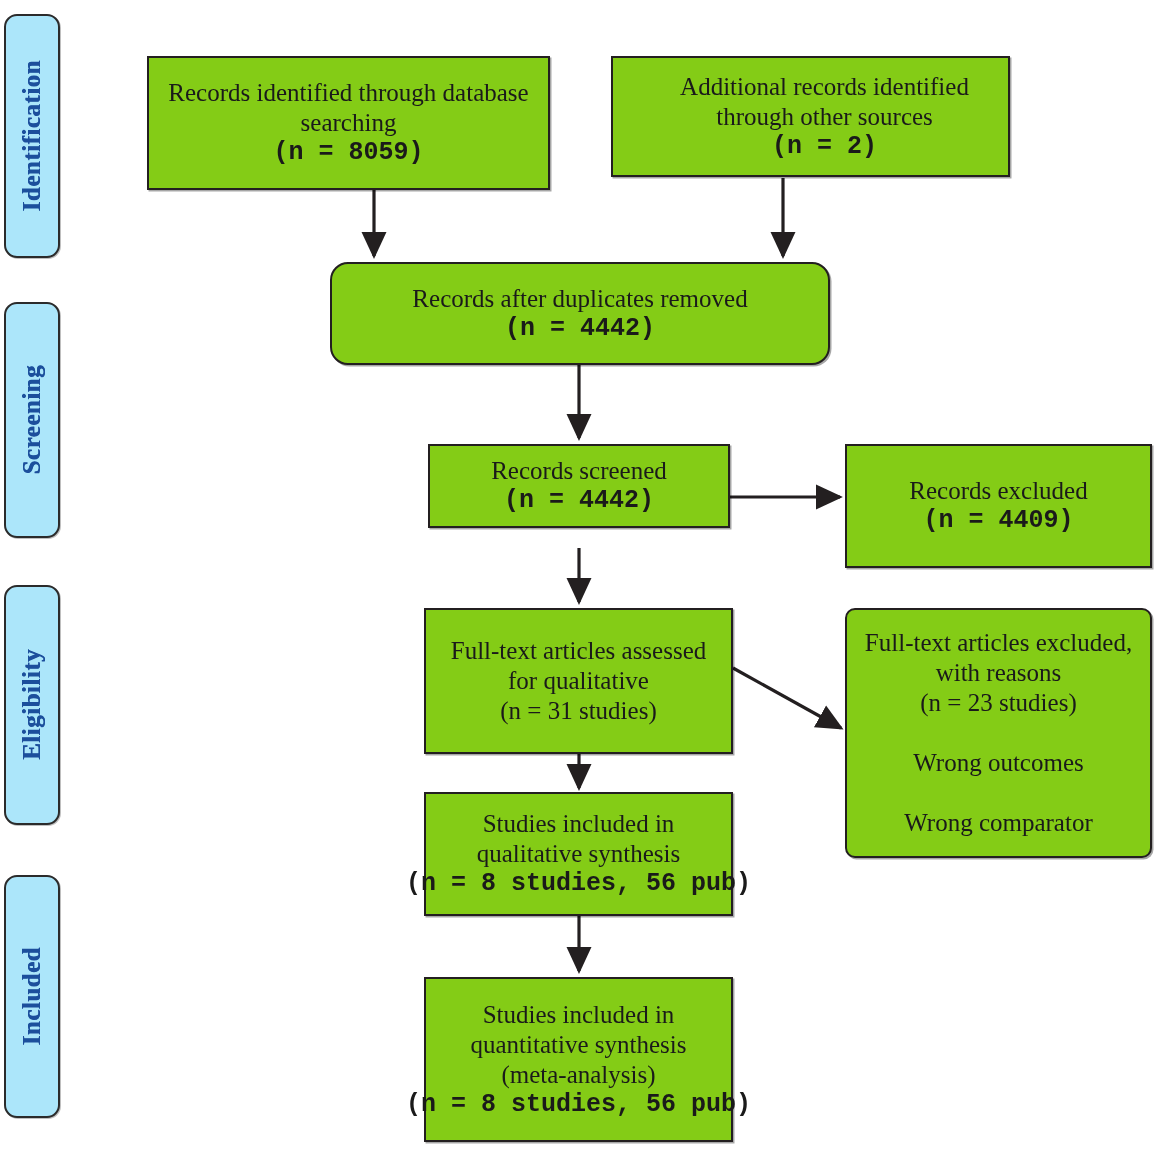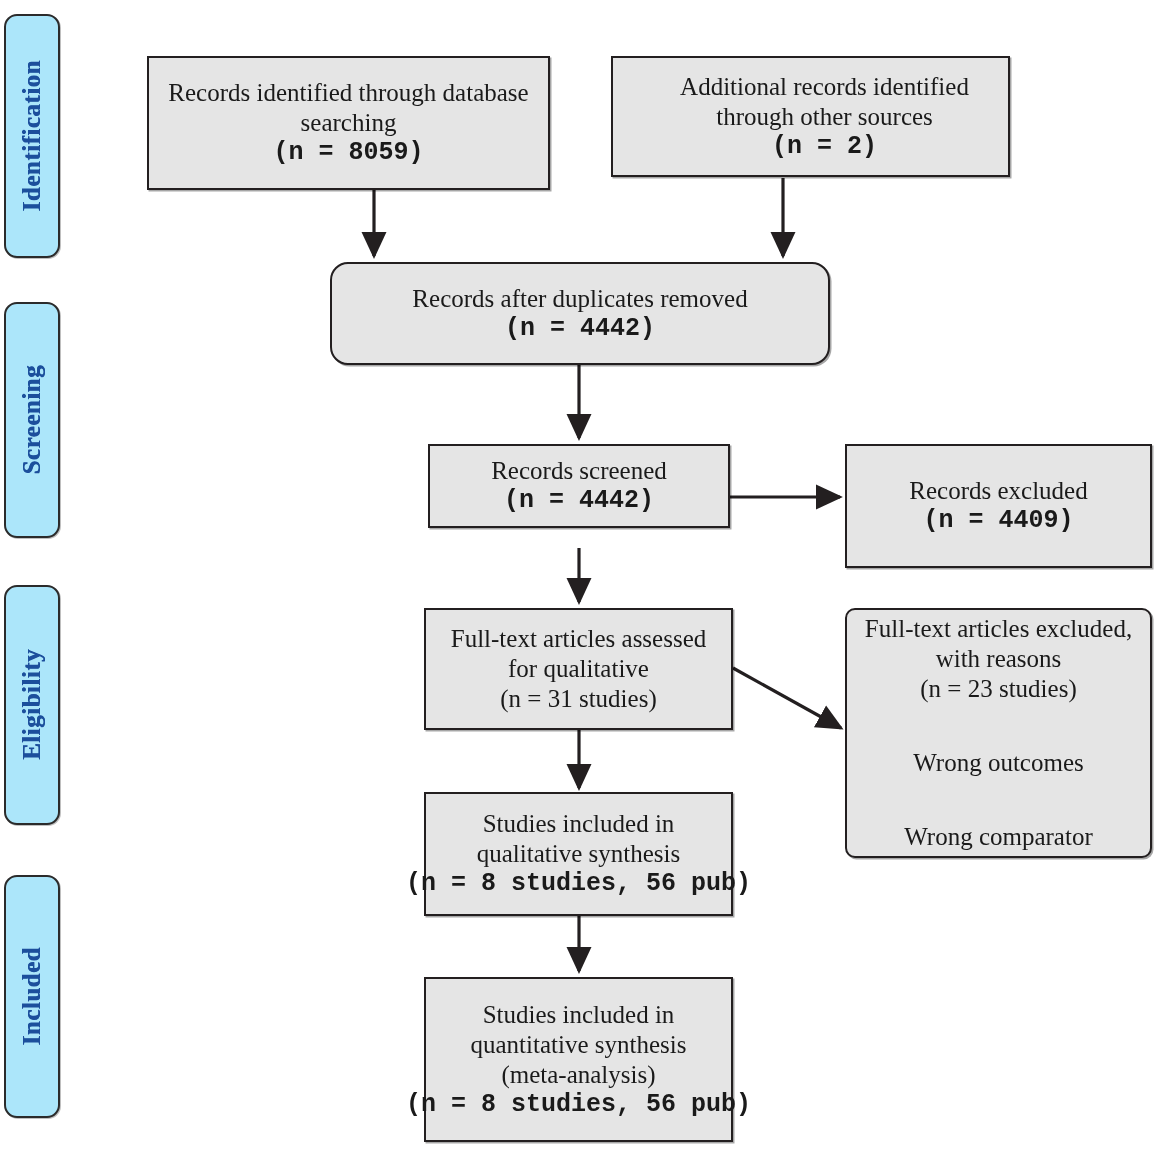--- a/index.html
+++ b/index.html
@@ -46,42 +46,42 @@
     font-size: 25px;
     letter-spacing: 0.5px;
     color: #1c4f9c;
     text-shadow: 0.5px 0 0 #1c4f9c;
     white-space: nowrap;
   }
   
   .box {
     position: absolute;
     box-sizing: border-box;
-    background: #e5e5e5;
+    background: #84cc16;
     border: 2.5px solid #231f20;
     display: flex;
     flex-direction: column;
     align-items: center;
     justify-content: center;
     text-align: center;
     padding: 4px 8px;
     box-shadow: 1.5px 1.5px 0 rgba(0,0,0,0.35);
   }
   .box .line {
     display: block;
     font-size: 25px;
     line-height: 1.20;
     white-space: nowrap;
   }
   .box .line.bold {
     font-weight: bold;
     font-family: Liberation Mono, monospace;
   }
   .box .line.spacer-top {
-    margin-top: 44px;
+    margin-top: 30px;
   }
 </style>
 </head>
 <body>
 
 <div id="diagram">
 
   <svg class="connectors" viewBox="0 0 1170 1163" xmlns="http://www.w3.org/2000/svg">
     <defs>
       <marker id="arrowhead" markerWidth="9" markerHeight="9" refX="7.5" refY="4.5" orient="auto" markerUnits="strokeWidth">
@@ -142,21 +142,21 @@
   <div class="box" style="left:428px; top:444px; width:302px; height:84px;">
     <span class="line">Records screened</span>
     <span class="line bold">(n = 4442)</span>
   </div>
 
   <div class="box" style="left:845px; top:444px; width:307px; height:124px;">
     <span class="line">Records excluded</span>
     <span class="line bold">(n = 4409)</span>
   </div>
 
-  <div class="box" style="left:424px; top:608px; width:309px; height:122px;">
+  <div class="box" style="left:424px; top:608px; width:309px; height:146px;">
     <span class="line">Full-text articles assessed</span>
     <span class="line">for qualitative</span>
     <span class="line">(n = 31 studies)</span>
   </div>
 
   <div class="box" style="left:845px; top:608px; width:307px; height:250px;border-radius:10px;">
     <span class="line">Full-text articles excluded,</span>
     <span class="line">with reasons</span>
     <span class="line">(n = 23 studies)</span>
     <span class="line spacer-top">Wrong outcomes</span>

